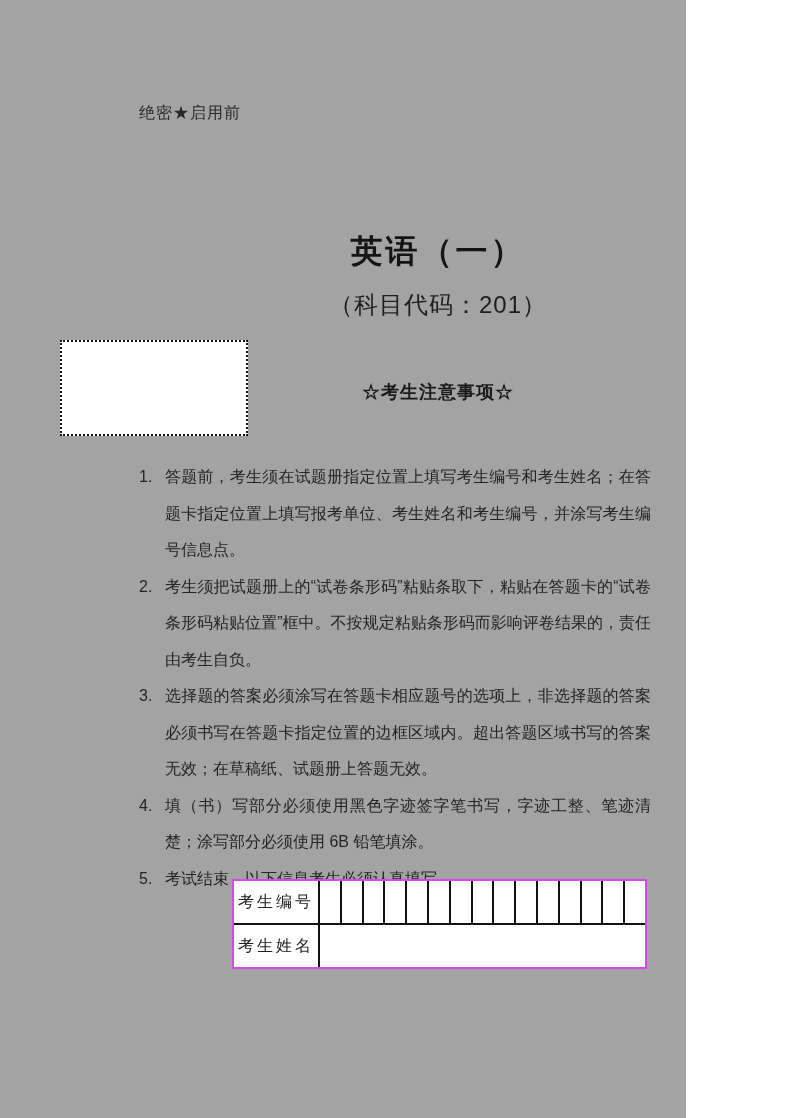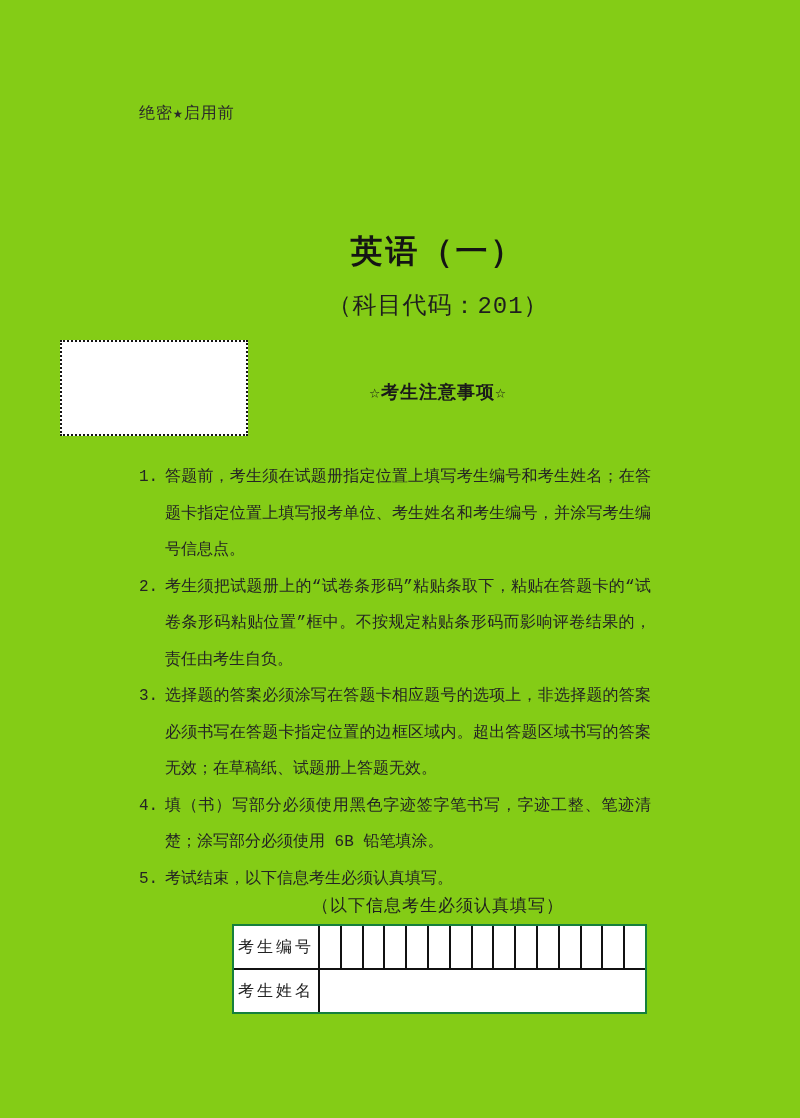--- a/index.html
+++ b/index.html
@@ -2,24 +2,24 @@
 <html><head>
 <meta charset="utf-8">
 <style>
   html, body {
     margin: 0;
     padding: 0;
     background: #ffffff;
   }
   .page {
     position: relative;
-    width: 800px;
+    width: 686px;
     height: 1118px;
-    background: #84cc16;
-    font-family: Liberation Mono, monospace;
+    background: #a3a3a3;
+    font-family: Liberation Sans, sans-serif;
     color: #222222;
     overflow: hidden;
   }
   .secrecy {
     position: absolute;
     left: 139px;
     top: 103px;
     font-size: 16px;
     letter-spacing: 1px;
     color: #2a2a2a;
@@ -87,23 +87,23 @@
   }
   .fill-notice {
     top: 894px;
     font-size: 17px;
     letter-spacing: 1px;
     color: #1e1e1e;
   }
   .fill-table {
     position: absolute;
     left: 232px;
-    top: 924px;
+    top: 879px;
     width: 411px;
-    border: 2px solid #15803d;
+    border: 2px solid #d946ef;
     background: #ffffff;
   }
   .f-row {
     display: flex;
     height: 42px;
   }
   .f-row + .f-row {
     border-top: 2px solid #111111;
     gap: 16px;
   }

